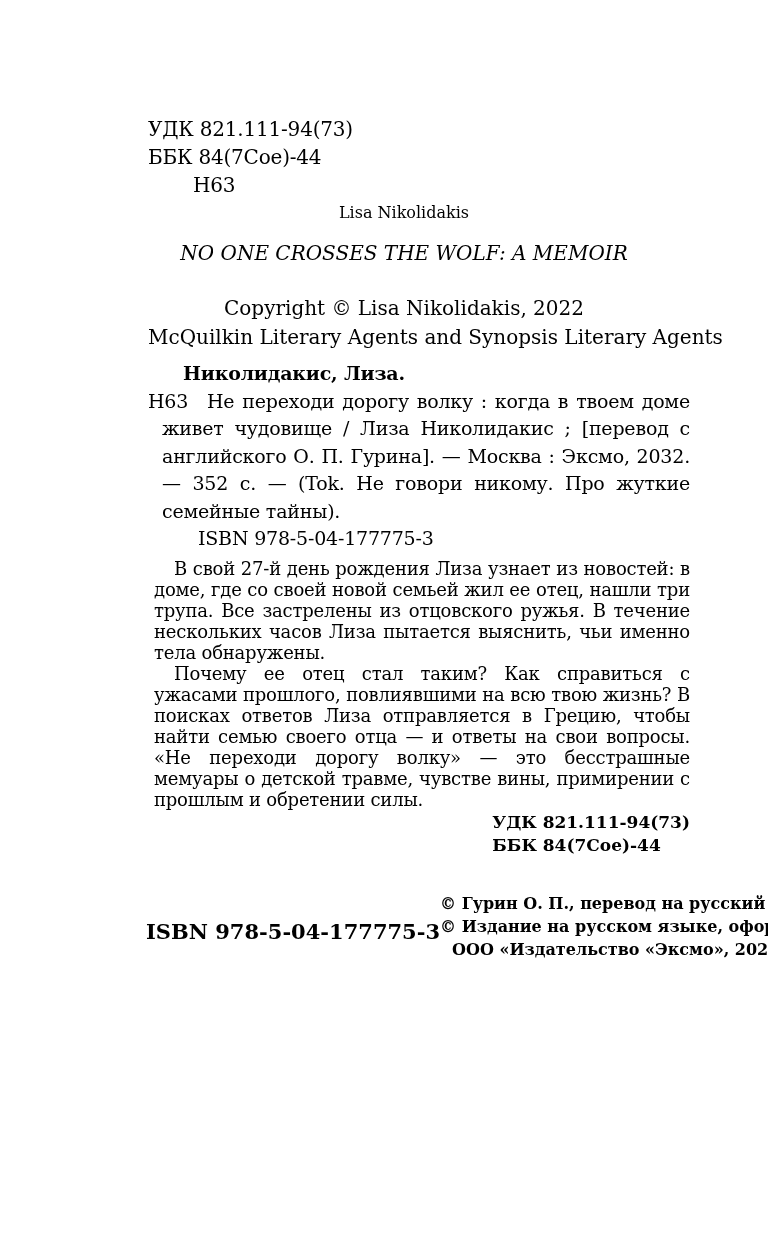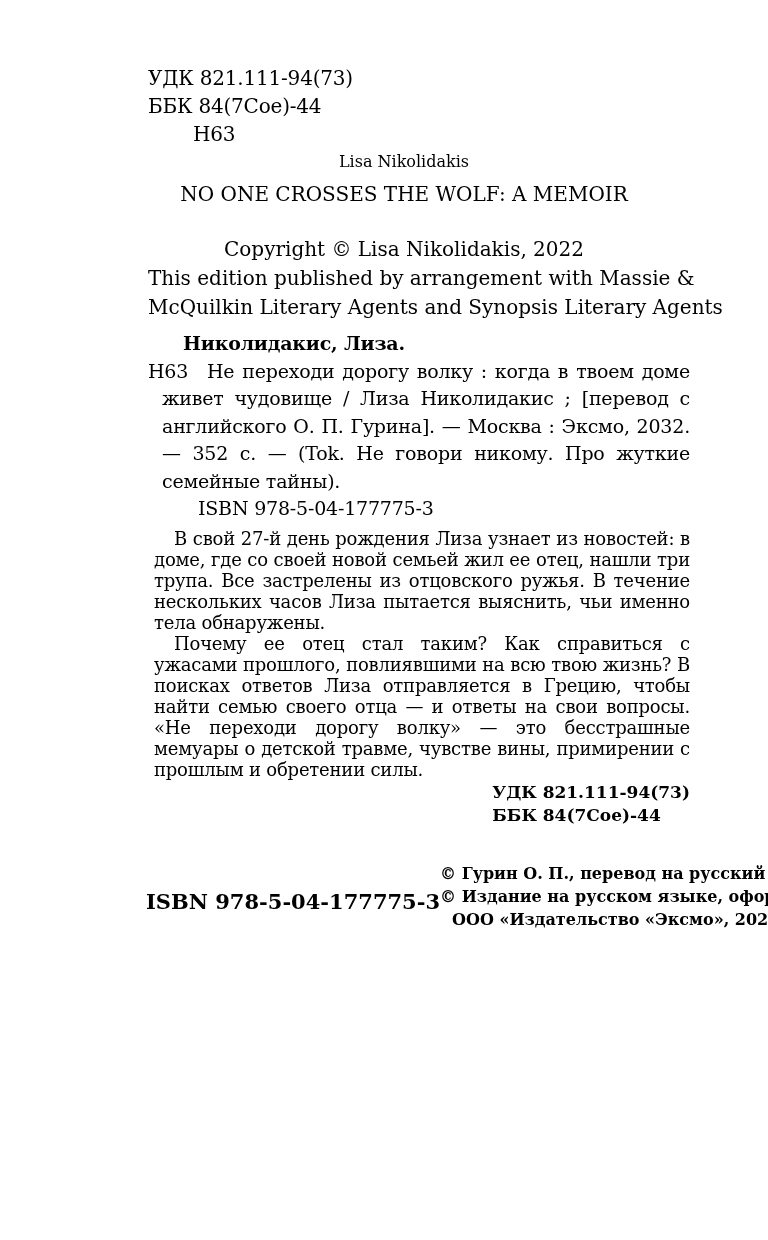--- a/index.html
+++ b/index.html
@@ -8,21 +8,21 @@
       background: #ffffff;
     }
     .page {
       position: relative;
       box-sizing: border-box;
       width: 768px;
       height: 1240px;
       background: #ffffff;
       color: #000000;
       font-family: "DejaVu Serif", "Liberation Serif", serif;
-      padding: 64px 78px 0 148px;
+      padding: 115px 78px 0 148px;
       overflow: hidden;
     }
     
     .udc-top {
       font-size: 20px;
       line-height: 28px;
       letter-spacing: -0.2px;
     }
     .udc-top .code-line {
       padding-left: 45px;
@@ -33,22 +33,23 @@
       padding-right: 30px; 
     }
     .author-line {
       font-size: 16px;
       line-height: 28px;
       white-space: nowrap;
     }
     .title-line {
       font-size: 20px;
       line-height: 28px;
-      margin-top: 4px;
+      margin-top: 12px;
       white-space: nowrap;
+      font-style: italic;
     }
     .copyright-block {
       margin-top: 27px;
       font-size: 20px;
       line-height: 29px;
     }
     .copyright-block .c-line {
       white-space: nowrap;
     }
     
@@ -134,21 +135,20 @@
     <div>УДК 821.111-94(73)</div>
     <div>ББК 84(7Сое)-44</div>
     <div class="code-line">Н63</div>
   </div>
 
   <div class="centered-block">
     <div class="author-line">Lisa Nikolidakis</div>
     <div class="title-line">NO ONE CROSSES THE WOLF: A MEMOIR</div>
     <div class="copyright-block">
       <div class="c-line">Copyright © Lisa Nikolidakis, 2022</div>
-      <div class="c-line">This edition published by arrangement with Massie &amp;</div>
       <div class="c-line">McQuilkin Literary Agents and Synopsis Literary Agents</div>
     </div>
   </div>
 
   <div class="biblio">
     <p class="biblio-author">Николидакис, Лиза.</p>
     <p class="biblio-entry"><span class="biblio-code">Н63</span><span>Не переходи дорогу волку : когда в твоем доме живет чудовище / Лиза Николидакис ; [перевод с английского О. П. Гурина]. — Москва : Эксмо, 2032. — 352 с. — (Tok. Не говори никому. Про жуткие семейные тайны).</span></p>
     <p class="biblio-isbn">ISBN 978-5-04-177775-3</p>
   </div>
 

